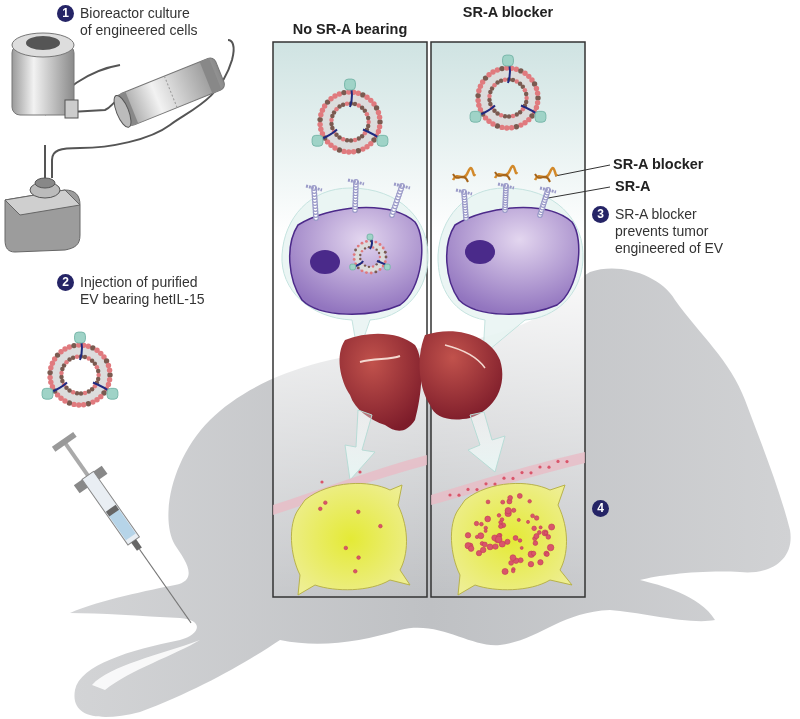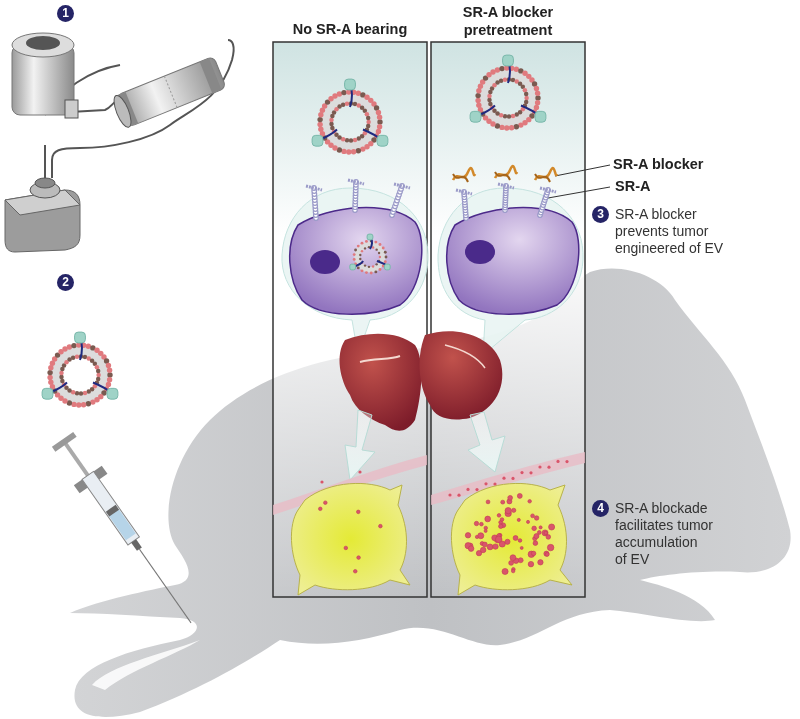--- a/index.html
+++ b/index.html
@@ -602,44 +602,45 @@
       </g>
       <g>
         <path d="M535,180 C540,170 545,184 550,172 S555,180 557,174" stroke="#d2892a" stroke-width="2.5" fill="none"></path>
         <path d="M535,174 C540,184 545,170 550,182" stroke="#a5641a" stroke-width="2" fill="none"></path>
       </g>
     </g>
 </svg>
 
 <div class="step" style="left:57px;top:5px;">
   <div class="badge">1</div>
+  <div class="steptext">
+      <span>Bioreactor culture</span>
+      <span>of engineered cells</span>
+    </div>
 </div>
 <div class="step" style="left:57px;top:274px;">
   <div class="badge">2</div>
+  <div class="steptext">
+      <span>Injection of purified</span>
+      <span>EV bearing hetIL-15</span>
+    </div>
 </div>
 <div class="step" style="left:592px;top:206px;">
   <div class="badge">3</div>
   <div class="steptext">
       <span>SR-A blocker</span>
       <span>prevents tumor</span>
       <span>engineered of EV</span>
     </div>
 </div>
 <div class="step" style="left:592px;top:500px;">
   <div class="badge">4</div>
-  <div class="steptext">
-      <span>SR-A blockade</span>
-      <span>facilitates tumor</span>
-      <span>accumulation</span>
-      <span>of EV</span>
-    </div>
 </div>
 
 <div class="title" style="left:273px;top:20px;width:154px;">
   <span>No SR-A bearing</span>
 </div>
 <div class="title" style="left:431px;top:3px;width:154px;">
   <span>SR-A blocker</span>
-  <span>pretreatment</span>
 </div>
 
 <div class="callout" style="left:613px;top:156px;">SR-A blocker</div>
 <div class="callout" style="left:615px;top:178px;">SR-A</div>
 
 </body></html>

